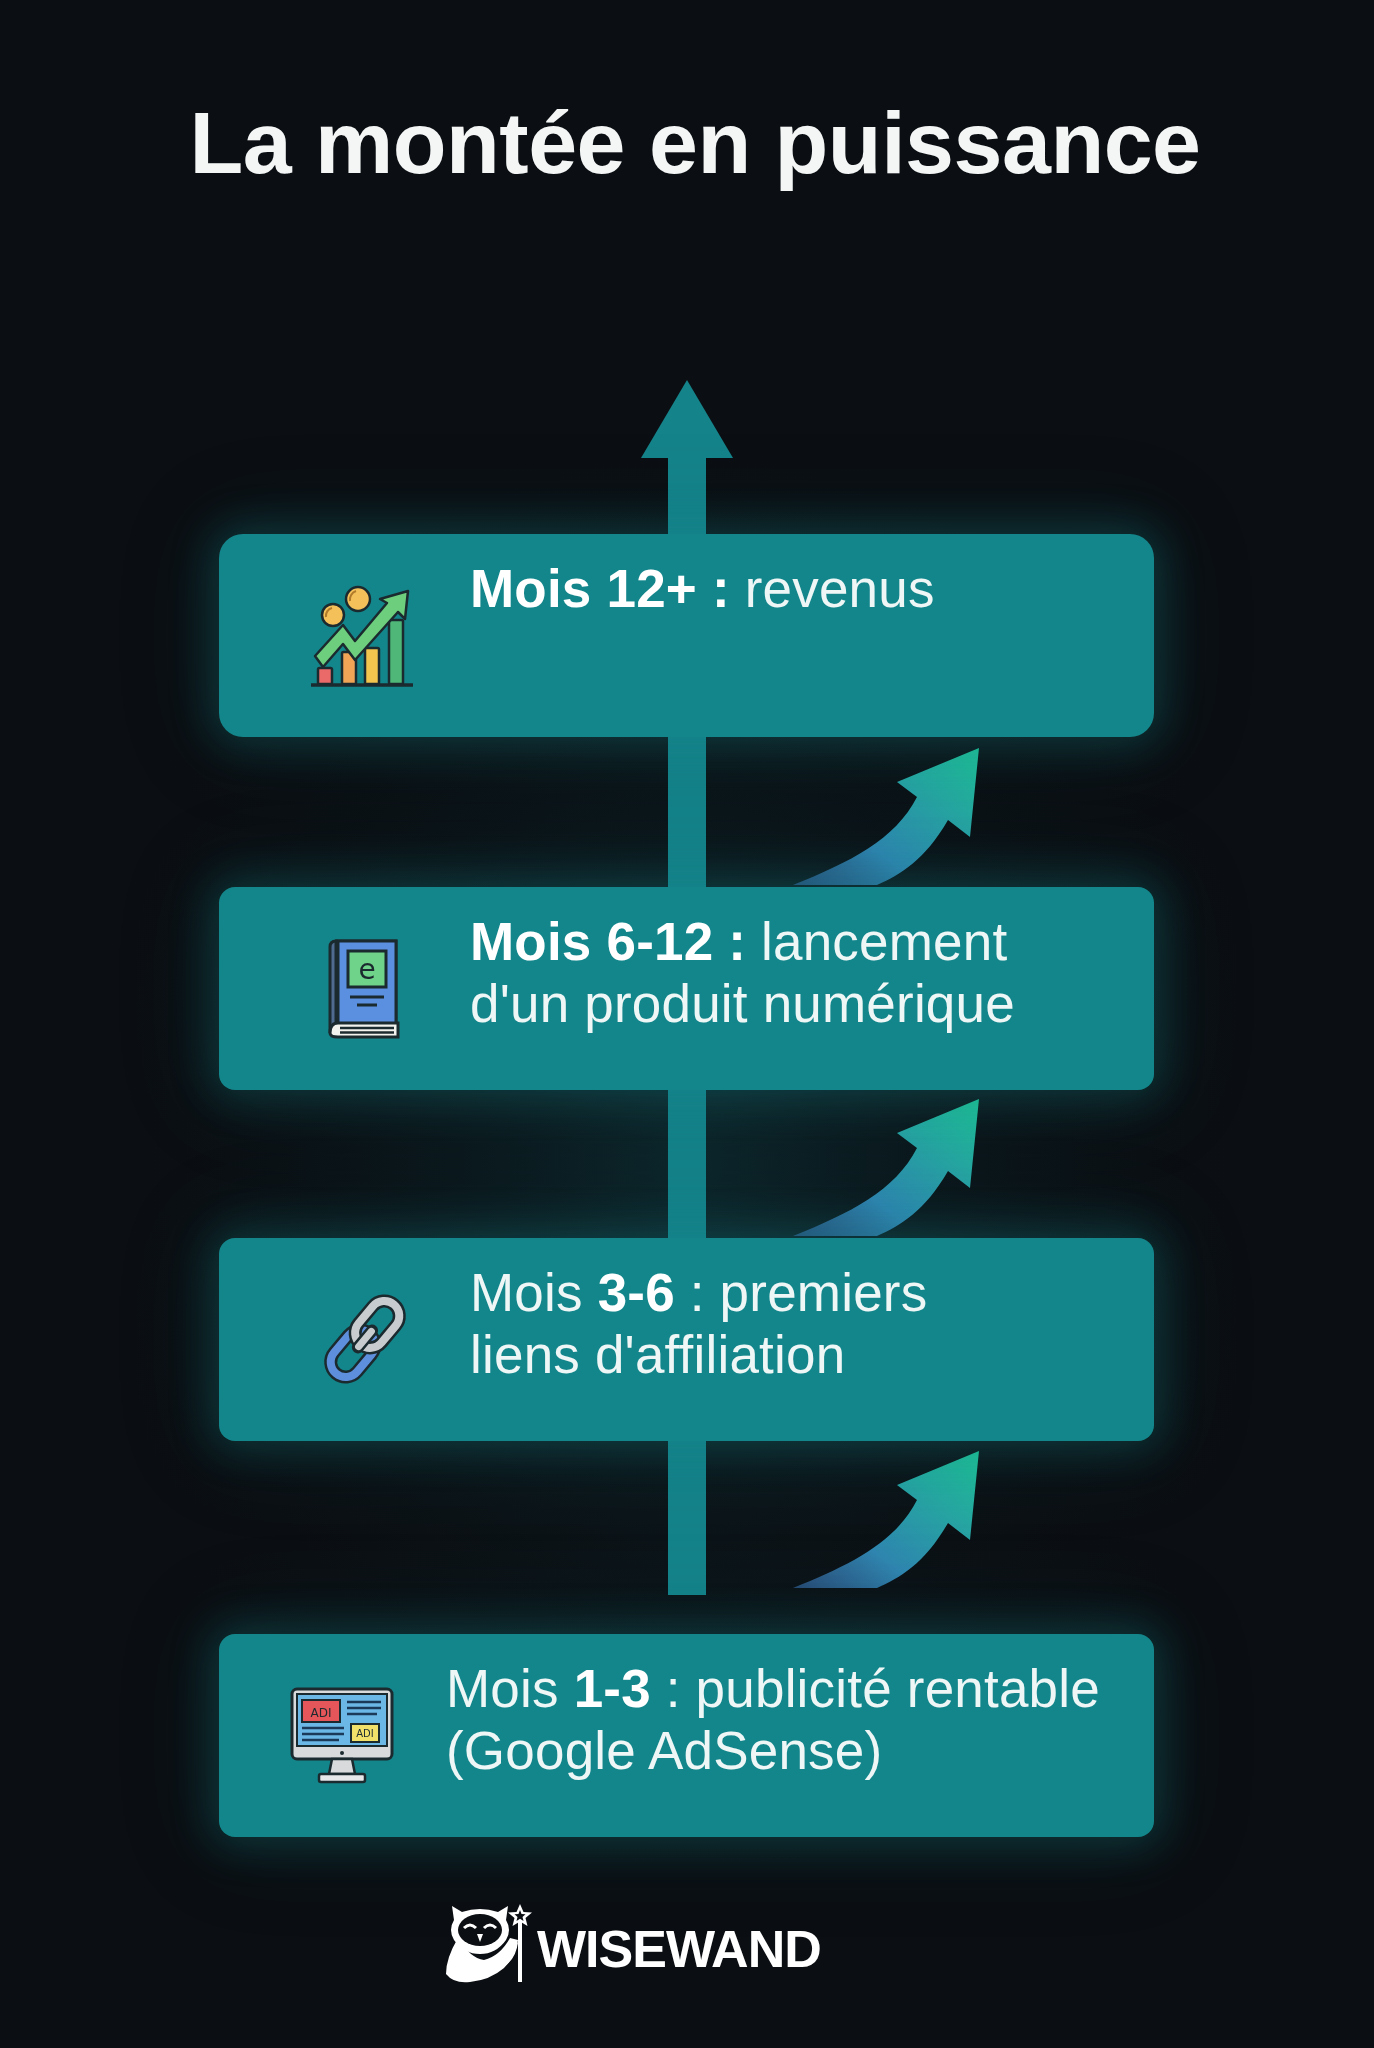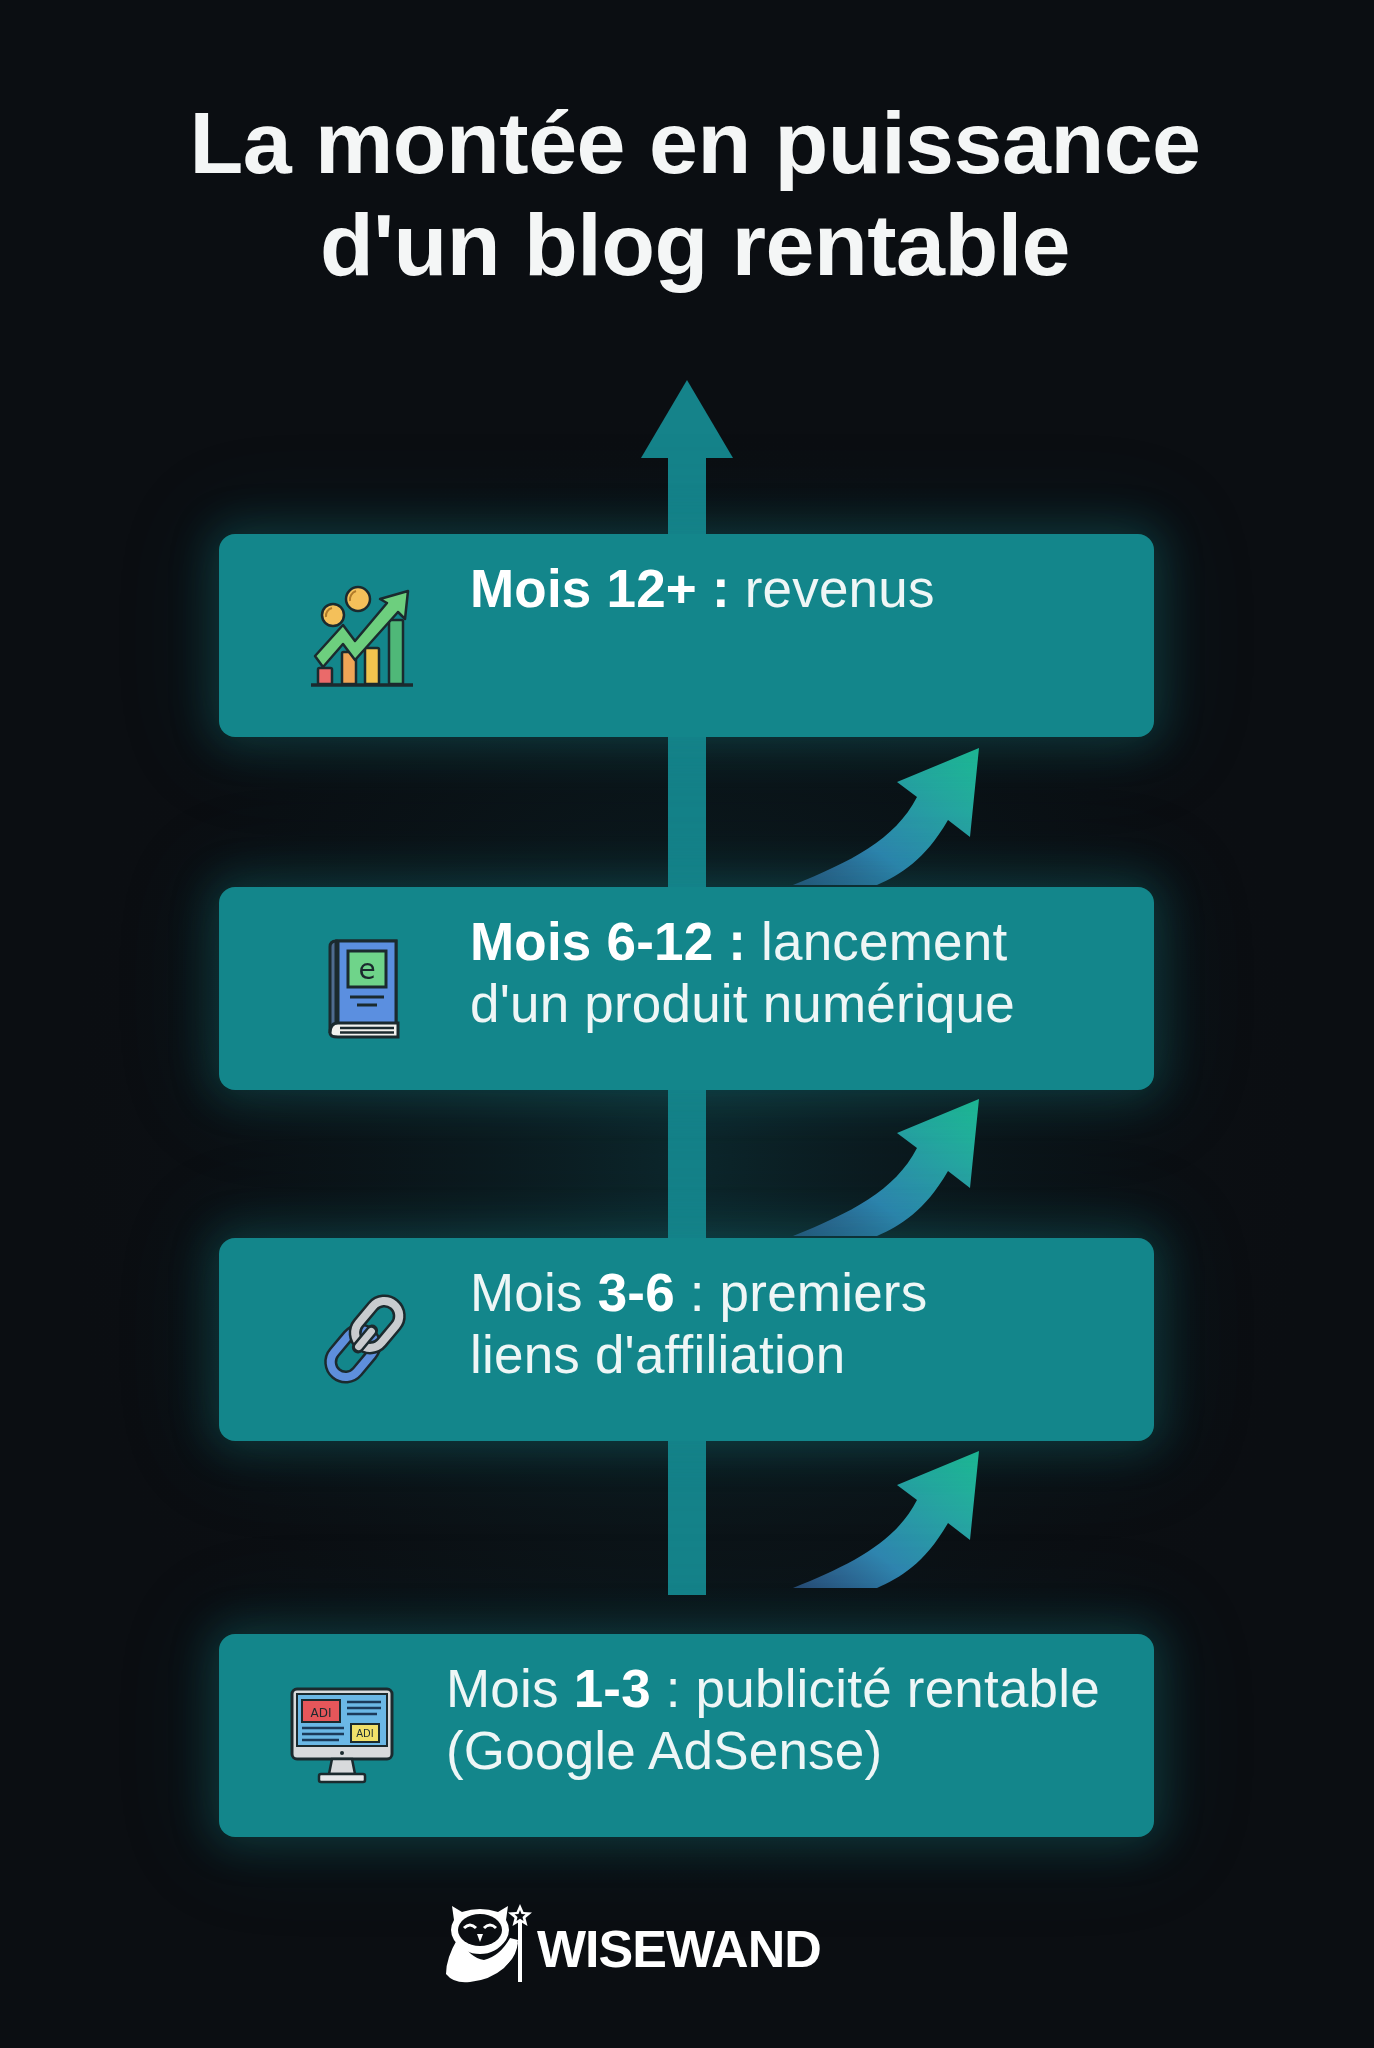--- a/index.html
+++ b/index.html
@@ -31,21 +31,20 @@
   .logo .brand {
     position: absolute; left: 97px; top: 21px; font-weight: bold; font-size: 52px;
     letter-spacing: -1px; color: #ffffff; white-space: nowrap; line-height: 60px;
   }
 </style>
 </head>
 <body>
 
 <div class="title">
   <div>La montée en puissance</div>
-  <div>d'un blog rentable</div>
 </div>
 
 <svg class="flow" width="1374" height="2048" viewBox="0 0 1374 2048">
   <defs>
     <linearGradient id="curveGrad" x1="0" y1="1" x2="1" y2="0">
       <stop offset="0" stop-color="#3a6fb0" stop-opacity="0.6"></stop>
       <stop offset="0.35" stop-color="#2f86b0"></stop>
       <stop offset="1" stop-color="#1fc196"></stop>
     </linearGradient>
     <radialGradient id="glowGrad" cx="0.5" cy="0.5" r="0.5">
@@ -65,21 +64,21 @@
     <path d="M793,885 C850,862 895,840 917,797 L897,782 L979,748 L970,837 L948,820 C925,860 900,875 877,885 Z" fill="url(#curveGrad)"></path>
   </g>
   <g transform="translate(0,351)">
     <path d="M793,885 C850,862 895,840 917,797 L897,782 L979,748 L970,837 L948,820 C925,860 900,875 877,885 Z" fill="url(#curveGrad)"></path>
   </g>
   <g transform="translate(0,703)">
     <path d="M793,885 C850,862 895,840 917,797 L897,782 L979,748 L970,837 L948,820 C925,860 900,875 877,885 Z" fill="url(#curveGrad)"></path>
   </g>
 </svg>
 
-<div class="card" style="top:534px;">
+<div class="card" style="top:534px;border-radius:24px;">
   <svg class="icon" style="left:90px; top:47px;" width="110" height="110" viewBox="0 0 110 110">
     <rect x="9" y="87" width="14" height="16" rx="1.5" fill="#ea6a6a" stroke="#1b2a2e" stroke-width="2.5"></rect>
     <rect x="33" y="71" width="14" height="32" rx="1.5" fill="#f0a556" stroke="#1b2a2e" stroke-width="2.5"></rect>
     <rect x="56" y="67" width="14" height="36" rx="1.5" fill="#f2c54e" stroke="#1b2a2e" stroke-width="2.5"></rect>
     <rect x="80" y="39" width="14" height="64" rx="1.5" fill="#4fb878" stroke="#1b2a2e" stroke-width="2.5"></rect>
     <line x1="2" y1="104" x2="104" y2="104" stroke="#1b2a2e" stroke-width="3.5"></line>
     <path d="M6,75 L34,44 L46,60 L78,22 L71,18 L99,10 L96,38 L89,31 L46,79 L34,63 L14,86 Z" fill="#6dcf7e" stroke="#1b2a2e" stroke-width="2.5" stroke-linejoin="round"></path>
     <circle cx="24" cy="34" r="11" fill="#f4c05a" stroke="#1b2a2e" stroke-width="2.5"></circle>
     <path d="M17,36 a8,8 0 0 1 6,-9" stroke="#b07a2a" stroke-width="2" fill="none"></path>
     <circle cx="49" cy="18" r="12" fill="#f4c05a" stroke="#1b2a2e" stroke-width="2.5"></circle>

